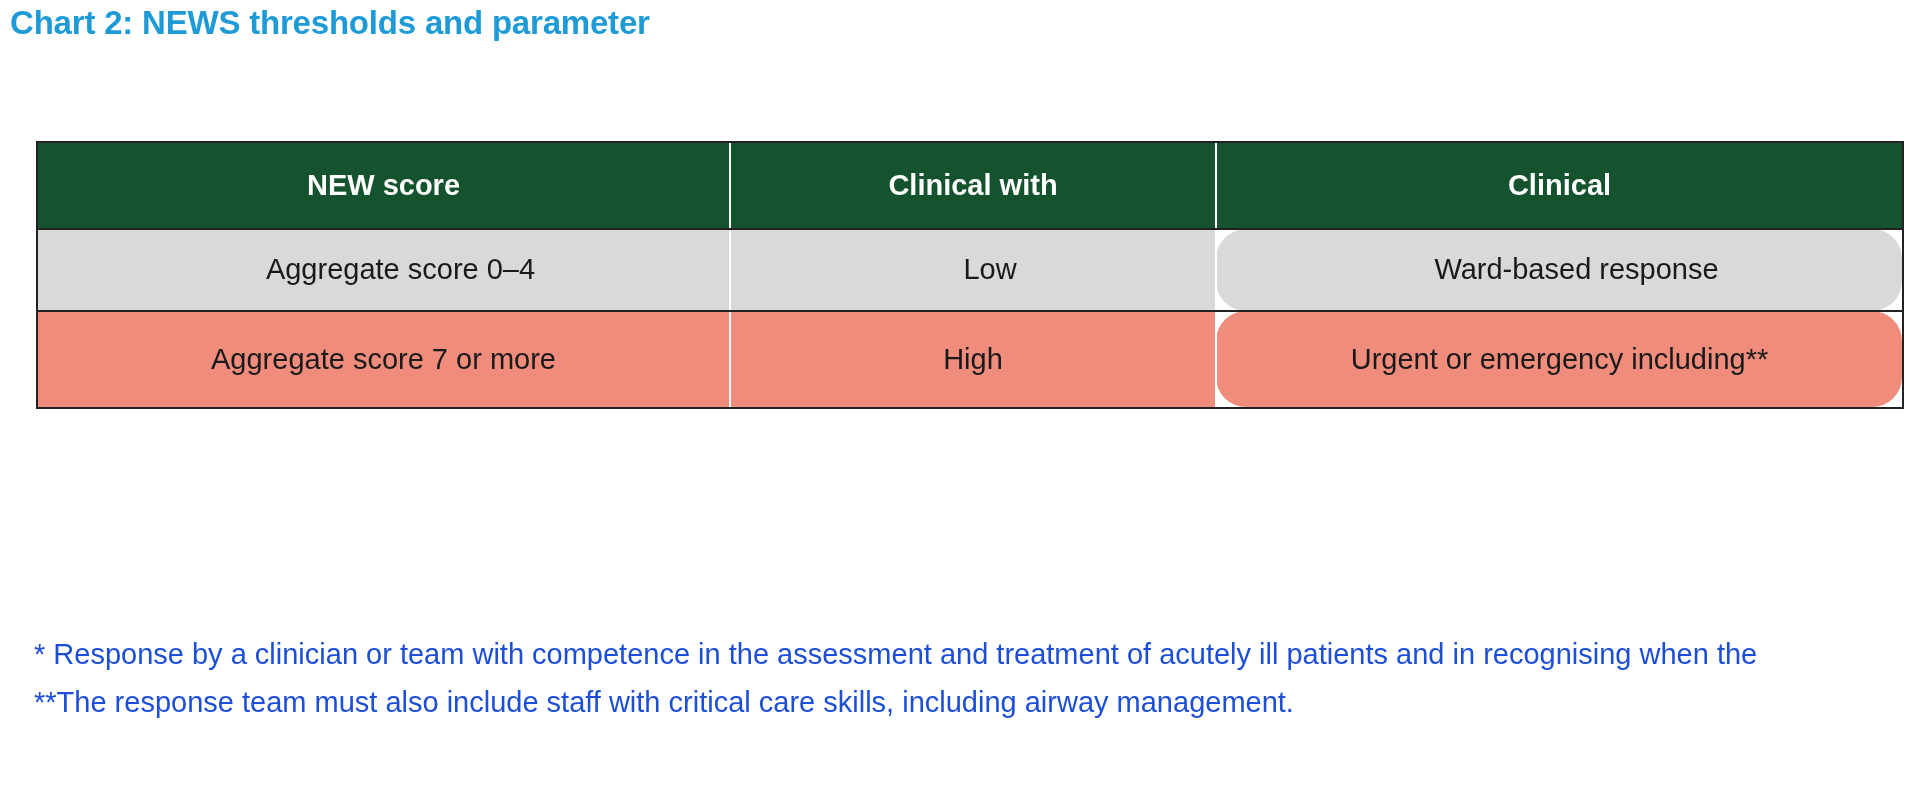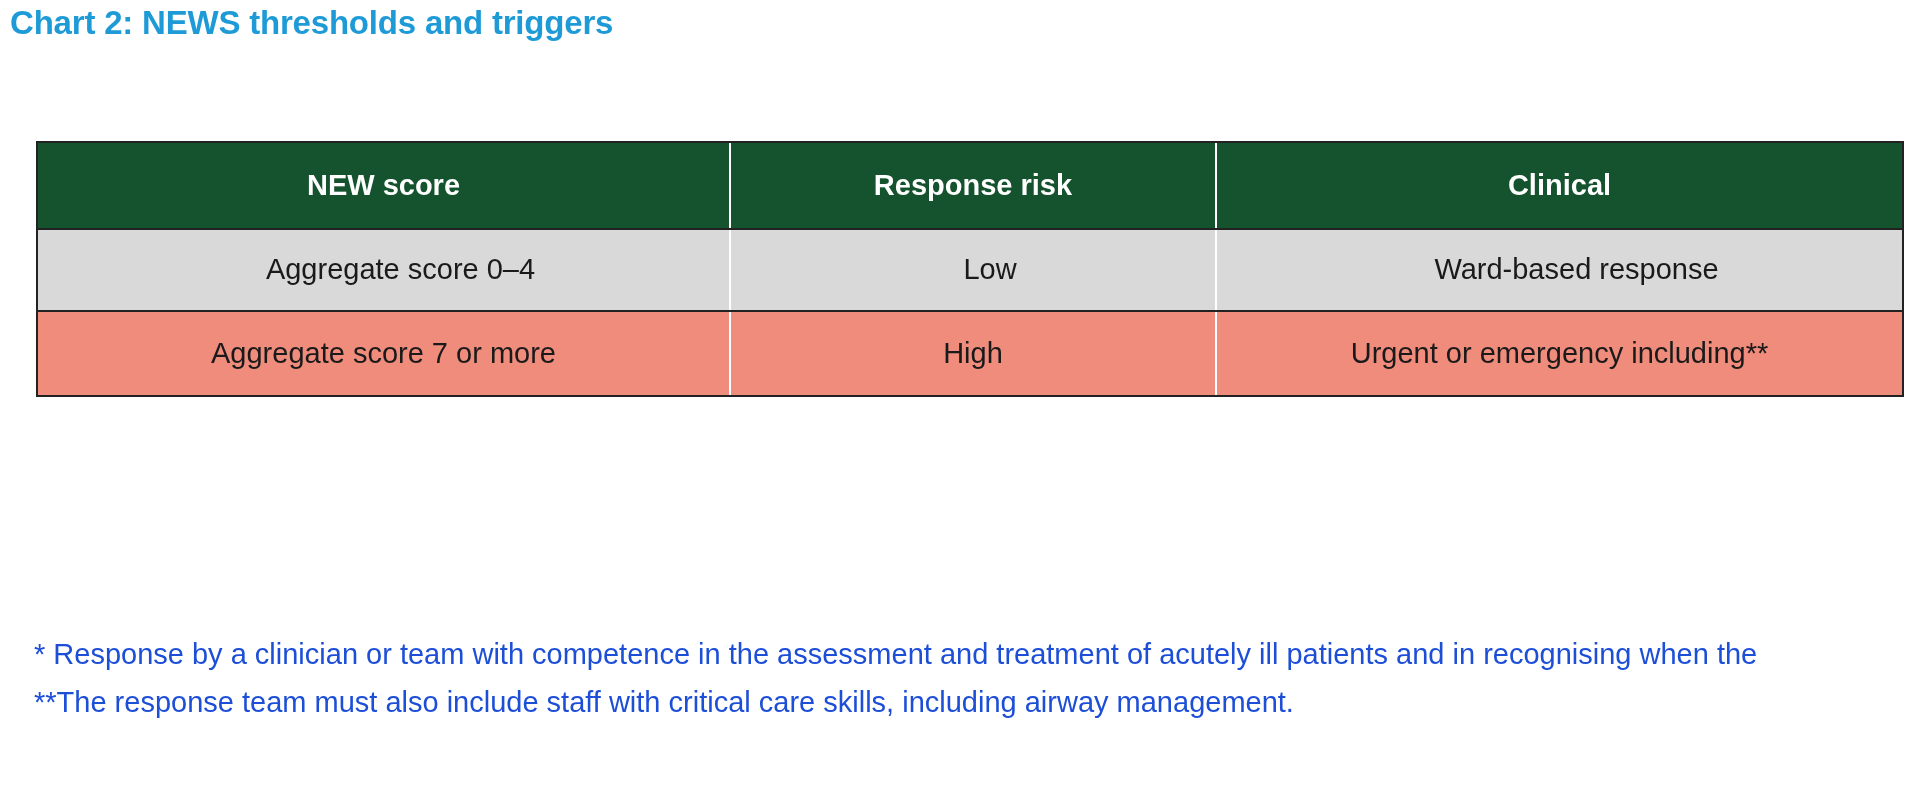--- a/index.html
+++ b/index.html
@@ -67,27 +67,27 @@
 
   
   tr.body-row td {
     font-size: 29px;
     font-weight: normal;
     color: #1a1a1a;
     border-right: 2px solid #ffffff;
     border-bottom: 2px solid #222222;
     line-height: 1.22;
   }
-  tr.body-row td:last-child { border-right: none; }
+  tr.body-row td:last-child { border-right: none; border-radius: 30px; }
   tr.body-row:last-child td { border-bottom: none; }
 
   tr.row-low    td { background: #D9D9D9; height: 82px; padding-left: 34px; }
   tr.row-red    td { background: #FBF0A9; height: 88px; }
   tr.row-medium td { background: #F9C286; height: 82px; }
-  tr.row-high   td { background: #F08C7C; height: 84px; }
+  tr.row-high   td { background: #F08C7C; height: 96px; }
 
   .cell-two-line { display: block; }
   .cell-two-line span { display: block; }
 
   
   .footnotes {
     position: absolute;
     left: 34px;
     top: 632px;
     width: 1860px;
@@ -96,33 +96,33 @@
     line-height: 1.52;
   }
   .footnotes p {
     margin: 0 0 4px 0;
     white-space: nowrap;
   }
 </style>
 </head>
 <body>
 
-<div class="chart-title">Chart 2: NEWS thresholds and triggers</div>
+<div class="chart-title">Chart 2: NEWS thresholds and parameter</div>
 
 <div class="table-wrap">
   <table class="news-table">
     <colgroup>
       <col class="c1">
         <col class="c2">
         <col class="c3">
     </colgroup>
     <thead>
       <tr class="head-row">
         <th>NEW score</th>
-        <th>Response risk</th>
+        <th>Clinical with</th>
         <th>Clinical</th>
       </tr>
     </thead>
     <tbody>
       <tr class="body-row row-low">
         <td>Aggregate score 0–4</td>
         <td>Low</td>
         <td>Ward-based response</td>
       </tr>
 

